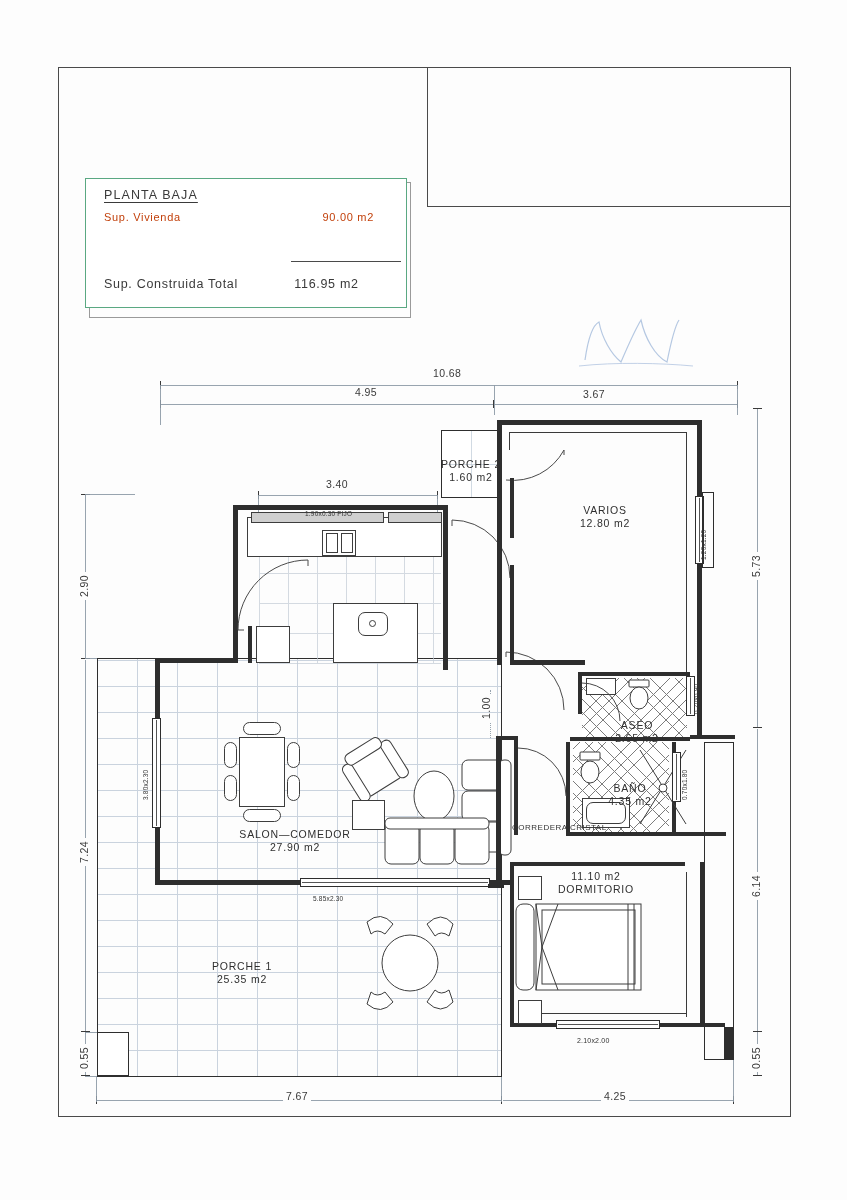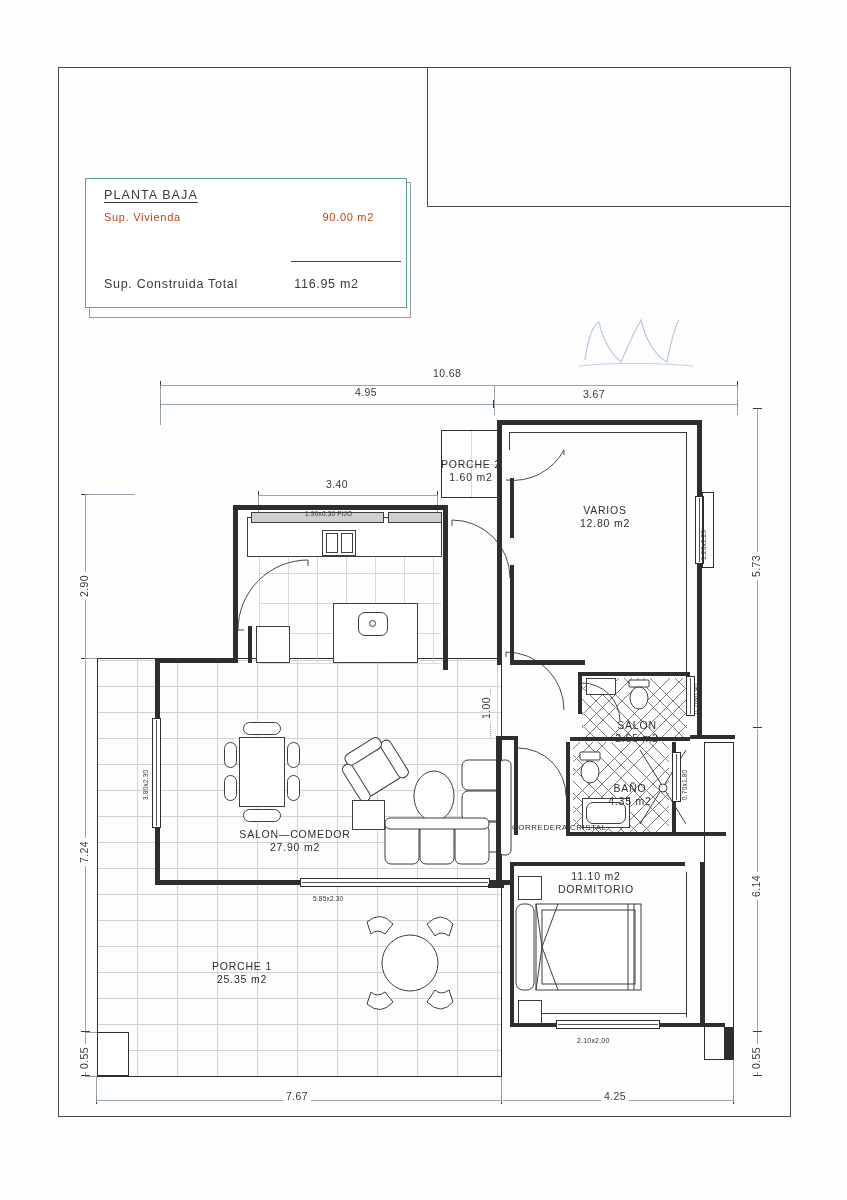--- a/index.html
+++ b/index.html
@@ -282,21 +282,21 @@
   <div class="hatch" style="left:582px;top:678px;width:105px;height:60px;"></div>
   <div class="wallf" style="left:578px;top:672px;width:112px;height:4px;"></div>
   <div class="wallf" style="left:578px;top:672px;width:4px;height:42px;"></div>
   <div class="wallf" style="left:570px;top:737px;width:120px;height:4px;"></div>
   <div class="furn" style="left:586px;top:678px;width:30px;height:17px;"></div>
   <svg class="abs" style="left:627px;top:680px;" width="24" height="30">
     <rect class="s-fill" x="2" y="0" width="20" height="7" rx="1"></rect>
     <ellipse class="s-fill" cx="12" cy="18" rx="9" ry="11"></ellipse>
   </svg>
   <div class="room" style="left:600px;top:719px;width:74px;">
-    <span class="nm">SALON</span>
+    <span class="nm">ASEO</span>
     <span class="ar">2.65  m2</span>
   </div>
 
   <svg class="abs" style="left:582px;top:683px;" width="42" height="42">
     <path class="s-door" d="M0,0 A38,38 0 0 1 38,38"></path>
   </svg>
 
   <div class="wall" style="left:686px;top:676px;width:9px;height:40px;"></div>
   <div class="lnv" style="left:690px;top:678px;width:1px;height:36px;background:#555;"></div>
   <div class="wlabelv" style="left:693px;top:714px;">0.70x0.90</div>

